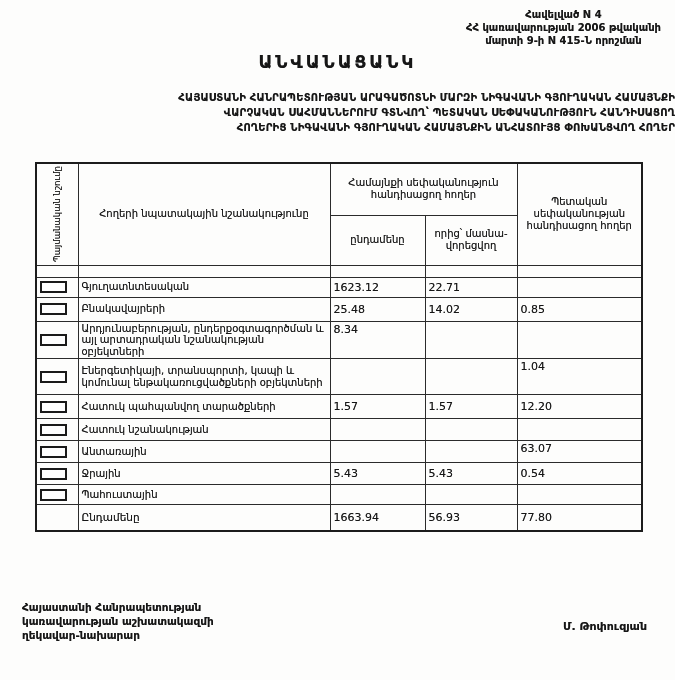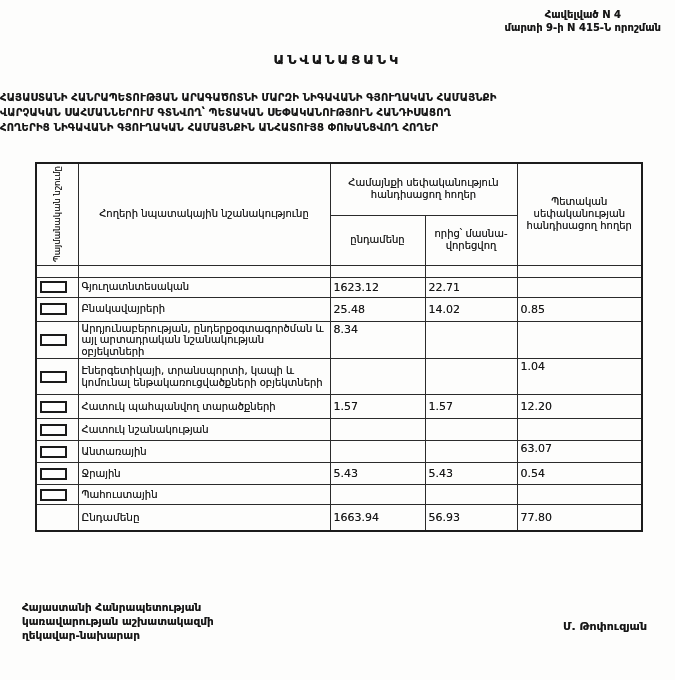--- a/index.html
+++ b/index.html
@@ -13,25 +13,25 @@
     position:relative; width:675px; height:680px;
     background:#fdfdfc;
     overflow:hidden;
   }
   .annex {
     position:absolute; top:8px; right:14px;
     text-align:center; font-size:10px; font-weight:bold; line-height:13px;
   }
   .doc-title {
     position:absolute; top:52px; left:0; width:100%;
-    text-align:center; font-size:13px; font-weight:bold; letter-spacing:3px;
+    text-align:center; font-size:17px; font-weight:bold; letter-spacing:3px;
   }
   .subtitle {
     position:absolute; top:90px; left:0; width:100%;
-    text-align:left; font-size:10px; font-weight:bold; line-height:15px;
+    text-align:right; font-size:10px; font-weight:bold; line-height:15px;
     letter-spacing:0.2px;
   }
   table.land-table {
     position:absolute; left:35px; top:162px; width:606px;
     border-collapse:collapse; table-layout:fixed;
     border:2px solid #1c1c1c;
     font-size:10px;
   }
   .land-table td {
     border:1px solid #2b2b2b;
@@ -66,20 +66,21 @@
   }
   .scan { text-shadow:0 0 0.5px rgba(0,0,0,0.55); }
 </style>
 </head>
 <body>
 
 <div class="page scan">
 
   <div class="annex">
     <div>Հավելված N 4</div>
+    <div>ՀՀ կառավարության 2006 թվականի</div>
     <div>մարտի 9-ի N 415-Ն որոշման</div>
   </div>
 
   <div class="doc-title">ԱՆՎԱՆԱՑԱՆԿ</div>
 
   <div class="subtitle">
     <div>ՀԱՅԱՍՏԱՆԻ ՀԱՆՐԱՊԵՏՈՒԹՅԱՆ ԱՐԱԳԱԾՈՏՆԻ ՄԱՐԶԻ ՆԻԳԱՎԱՆԻ ԳՅՈՒՂԱԿԱՆ ՀԱՄԱՅՆՔԻ</div>
     <div>ՎԱՐՉԱԿԱՆ ՍԱՀՄԱՆՆԵՐՈՒՄ ԳՏՆՎՈՂ՝ ՊԵՏԱԿԱՆ ՍԵՓԱԿԱՆՈՒԹՅՈՒՆ ՀԱՆԴԻՍԱՑՈՂ</div>
     <div>ՀՈՂԵՐԻՑ ՆԻԳԱՎԱՆԻ ԳՅՈՒՂԱԿԱՆ ՀԱՄԱՅՆՔԻՆ ԱՆՀԱՏՈՒՅՑ ՓՈԽԱՆՑՎՈՂ ՀՈՂԵՐ</div>
   </div>

